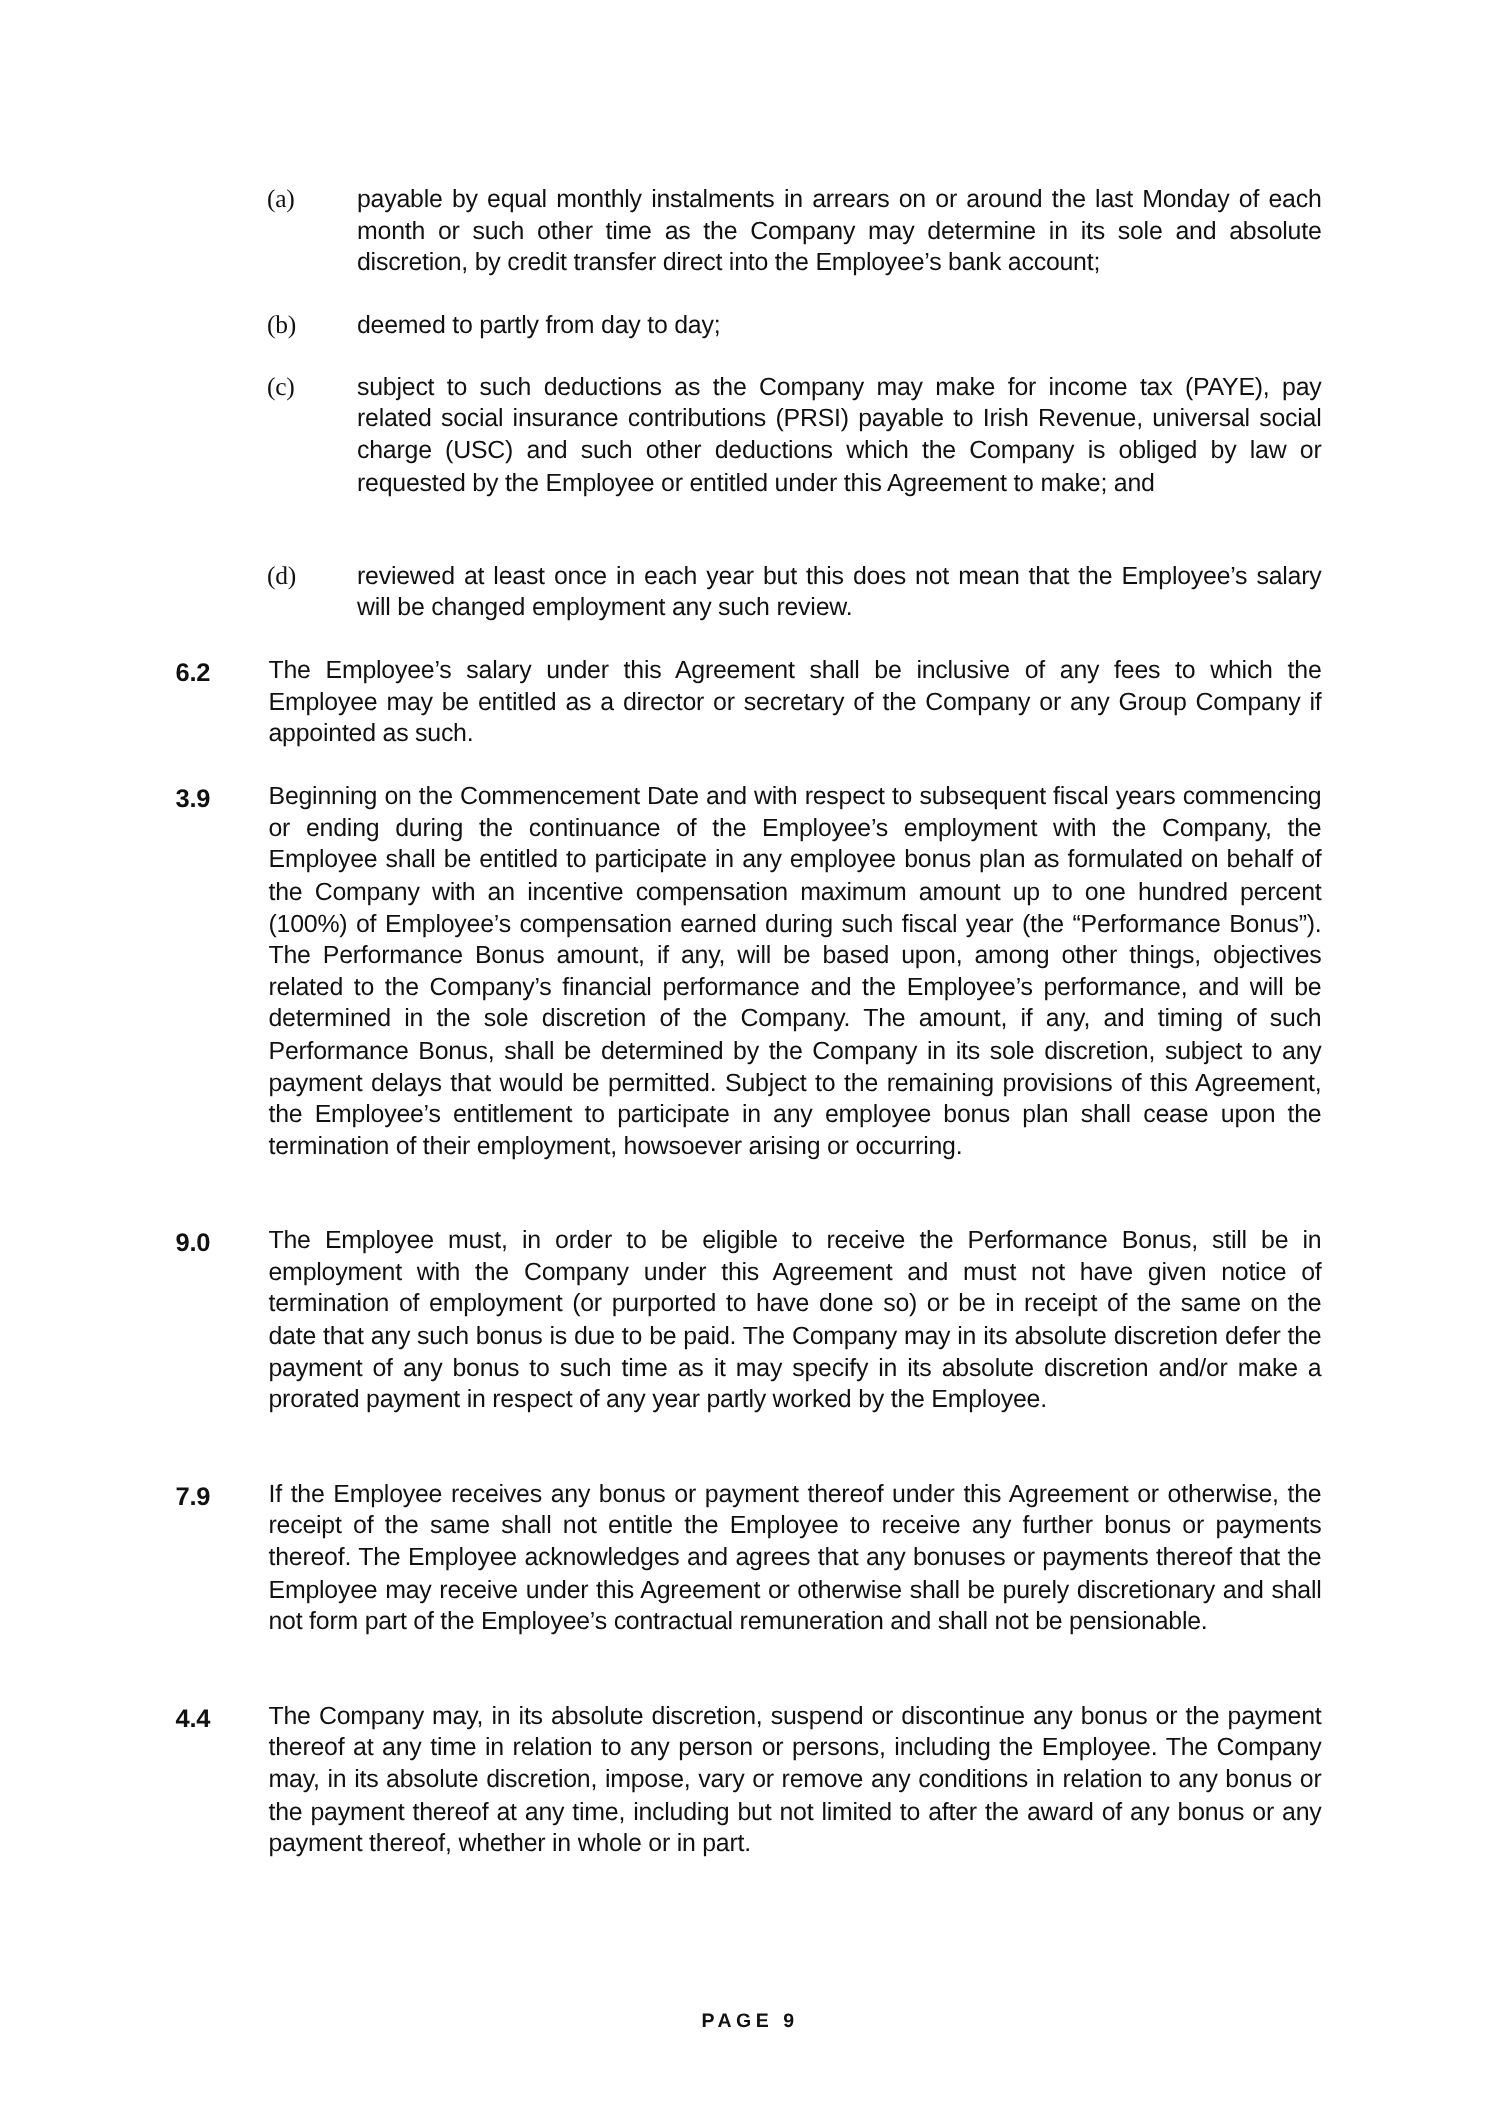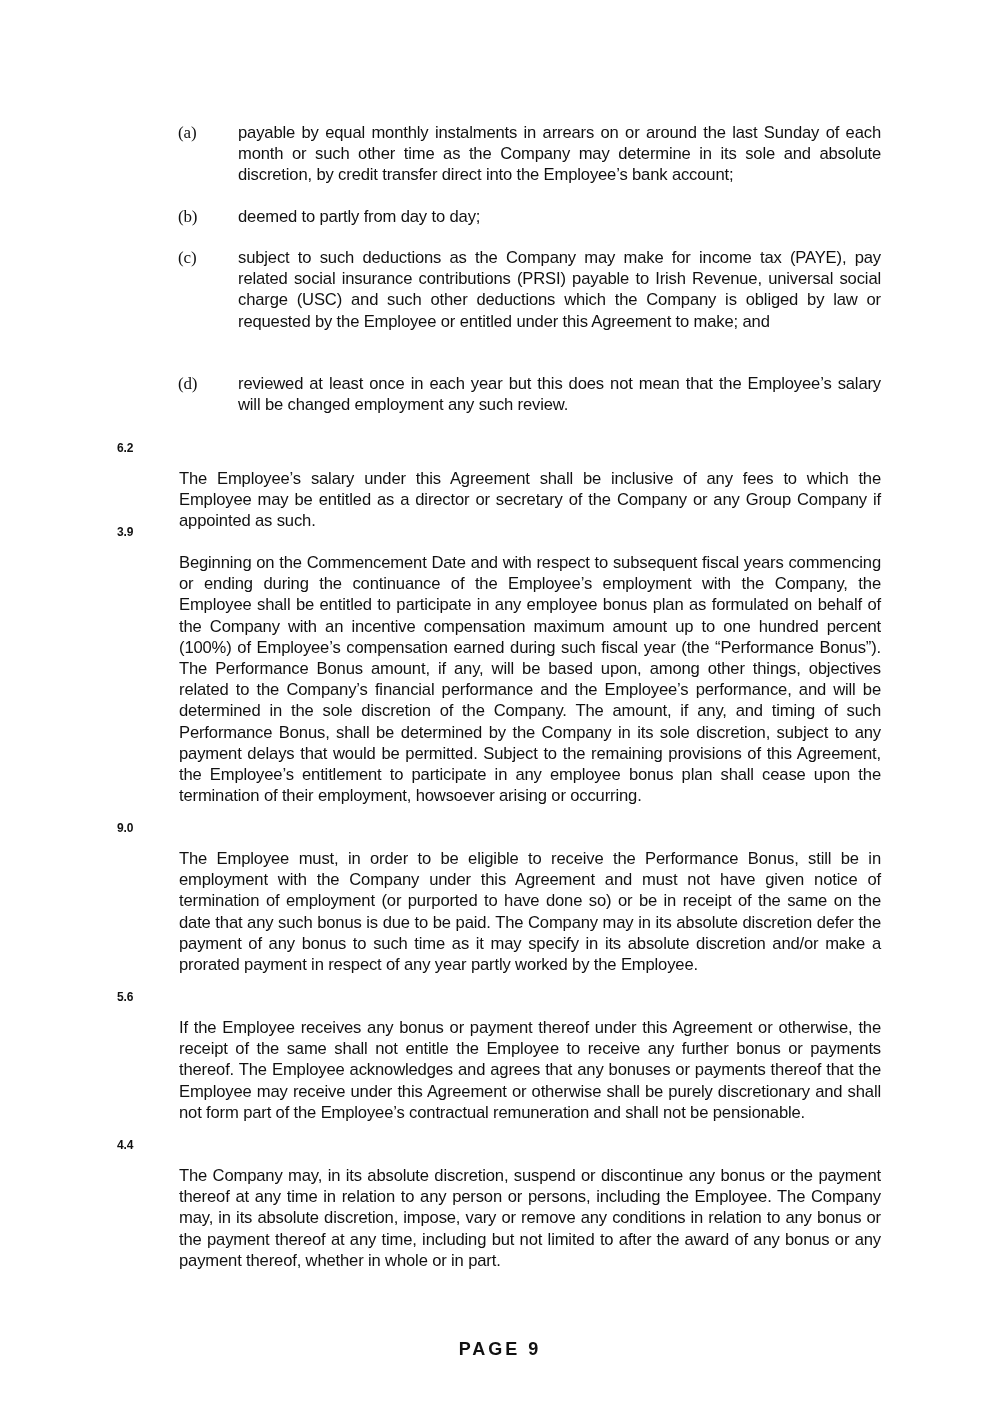--- a/index.html
+++ b/index.html
@@ -3,32 +3,32 @@
   <meta charset="utf-8">
   <style>
     html, body { margin: 0; padding: 0; background: #ffffff; }
     body { width: 1000px; height: 1414px; position: relative; overflow: hidden; color: #111; }
     .page { position: absolute; left: 0; top: 0; width: 1000px; height: 1414px; }
     .txt { font-family: "Liberation Sans", sans-serif; font-size: 16.6px; line-height: 21.2px; text-align: justify; letter-spacing: -0.15px; }
     .sub { position: absolute; left: 178px; width: 703px; }
     .sub .lbl { position: absolute; left: 0; top: 0; font-family: "Liberation Serif", serif; font-size: 17px; line-height: 21.2px; }
     .sub .body { position: absolute; left: 60px; width: 643px; }
     .cl { position: absolute; left: 117px; width: 764px; }
-    .cl .num { position: absolute; left: 0; top: 2px; font-family: "Liberation Sans", sans-serif; font-size: 12px; font-weight: bold; line-height: 21.2px; }
-    .cl .body { position: absolute; left: 62px; width: 702px; margin-top: 32px; }
-    .footer { position: absolute; left: 0; width: 1000px; top: 1339px; text-align: center; font-family: "Liberation Sans", sans-serif; font-size: 18px; font-weight: bold; letter-spacing: 3px; }
+    .cl .num { position: absolute; left: 0; top: 2px; font-family: "Liberation Sans", sans-serif; font-size: 17px; font-weight: bold; line-height: 21.2px; }
+    .cl .body { position: absolute; left: 62px; width: 702px; }
+    .footer { position: absolute; left: 0; width: 1000px; top: 1339px; text-align: center; font-family: "Liberation Sans", sans-serif; font-size: 13px; font-weight: bold; letter-spacing: 3px; }
   </style>
 </head>
 <body>
 
 <div class="page">
 
   <div class="sub txt" style="top:122px;">
     <span class="lbl">(a)</span>
-    <div class="body">payable by equal monthly instalments in arrears on or around the last Sunday of each month or such other time as the Company may determine in its sole and absolute discretion, by credit transfer direct into the Employee’s bank account;</div>
+    <div class="body">payable by equal monthly instalments in arrears on or around the last Monday of each month or such other time as the Company may determine in its sole and absolute discretion, by credit transfer direct into the Employee’s bank account;</div>
   </div>
 
   <div class="sub txt" style="top:206px;">
     <span class="lbl">(b)</span>
     <div class="body">deemed to partly from day to day;</div>
   </div>
 
   <div class="sub txt" style="top:247px;">
     <span class="lbl">(c)</span>
     <div class="body">subject to such deductions as the Company may make for income tax (PAYE), pay related social insurance contributions (PRSI) payable to Irish Revenue, universal social charge (USC) and such other deductions which the Company is obliged by law or requested by the Employee or entitled under this Agreement to make; and</div>
@@ -48,21 +48,21 @@
     <span class="num">3.9</span>
     <div class="body">Beginning on the Commencement Date and with respect to subsequent fiscal years commencing or ending during the continuance of the Employee’s employment with the Company, the Employee shall be entitled to participate in any employee bonus plan as formulated on behalf of the Company with an incentive compensation maximum amount up to one hundred percent (100%) of Employee’s compensation earned during such fiscal year (the “Performance Bonus”).  The Performance Bonus amount, if any, will be based upon, among other things, objectives related to the Company’s financial performance and the Employee’s performance, and will be determined in the sole discretion of the Company.  The amount, if any, and timing of such Performance Bonus, shall be determined by the Company in its sole discretion, subject to any payment delays that would be permitted.  Subject to the remaining provisions of this Agreement, the Employee’s entitlement to participate in any employee bonus plan shall cease upon the termination of their employment, howsoever arising or occurring.</div>
   </div>
 
   <div class="cl txt" style="top:816px;">
     <span class="num">9.0</span>
     <div class="body">The Employee must, in order to be eligible to receive the Performance Bonus, still be in employment with the Company under this Agreement and must not have given notice of termination of employment (or purported to have done so) or be in receipt of the same on the date that any such bonus is due to be paid.  The Company may in its absolute discretion defer the payment of any bonus to such time as it may specify in its absolute discretion and/or make a prorated payment in respect of any year partly worked by the Employee.</div>
   </div>
 
   <div class="cl txt" style="top:985px;">
-    <span class="num">5.6</span>
+    <span class="num">7.9</span>
     <div class="body">If the Employee receives any bonus or payment thereof under this Agreement or otherwise, the receipt of the same shall not entitle the Employee to receive any further bonus or payments thereof.  The Employee acknowledges and agrees that any bonuses or payments thereof that the Employee may receive under this Agreement or otherwise shall be purely discretionary and shall not form part of the Employee’s contractual remuneration and shall not be pensionable.</div>
   </div>
 
   <div class="cl txt" style="top:1133px;">
     <span class="num">4.4</span>
     <div class="body">The Company may, in its absolute discretion, suspend or discontinue any bonus or the payment thereof at any time in relation to any person or persons, including the Employee.  The Company may, in its absolute discretion, impose, vary or remove any conditions in relation to any bonus or the payment thereof at any time, including but not limited to after the award of any bonus or any payment thereof, whether in whole or in part.</div>
   </div>
 
   <div class="footer">PAGE 9</div>
 

